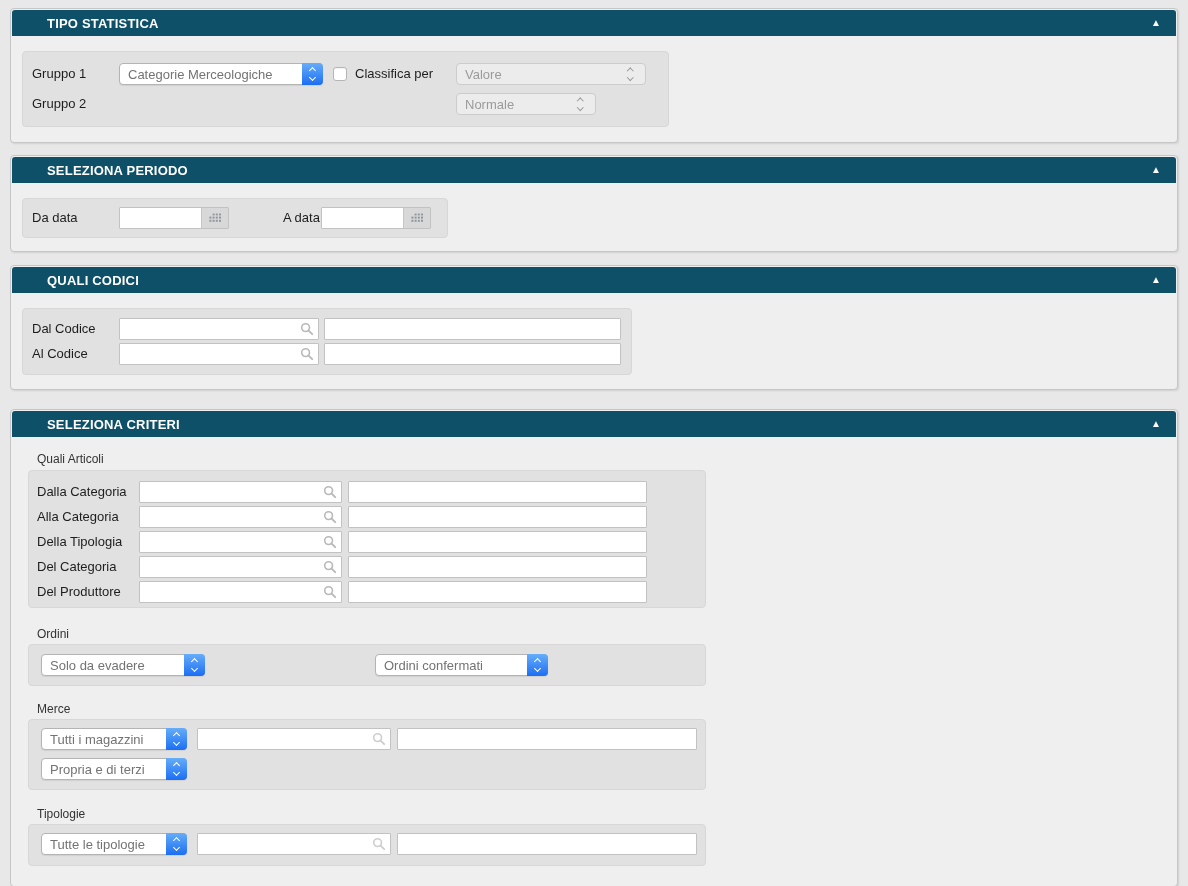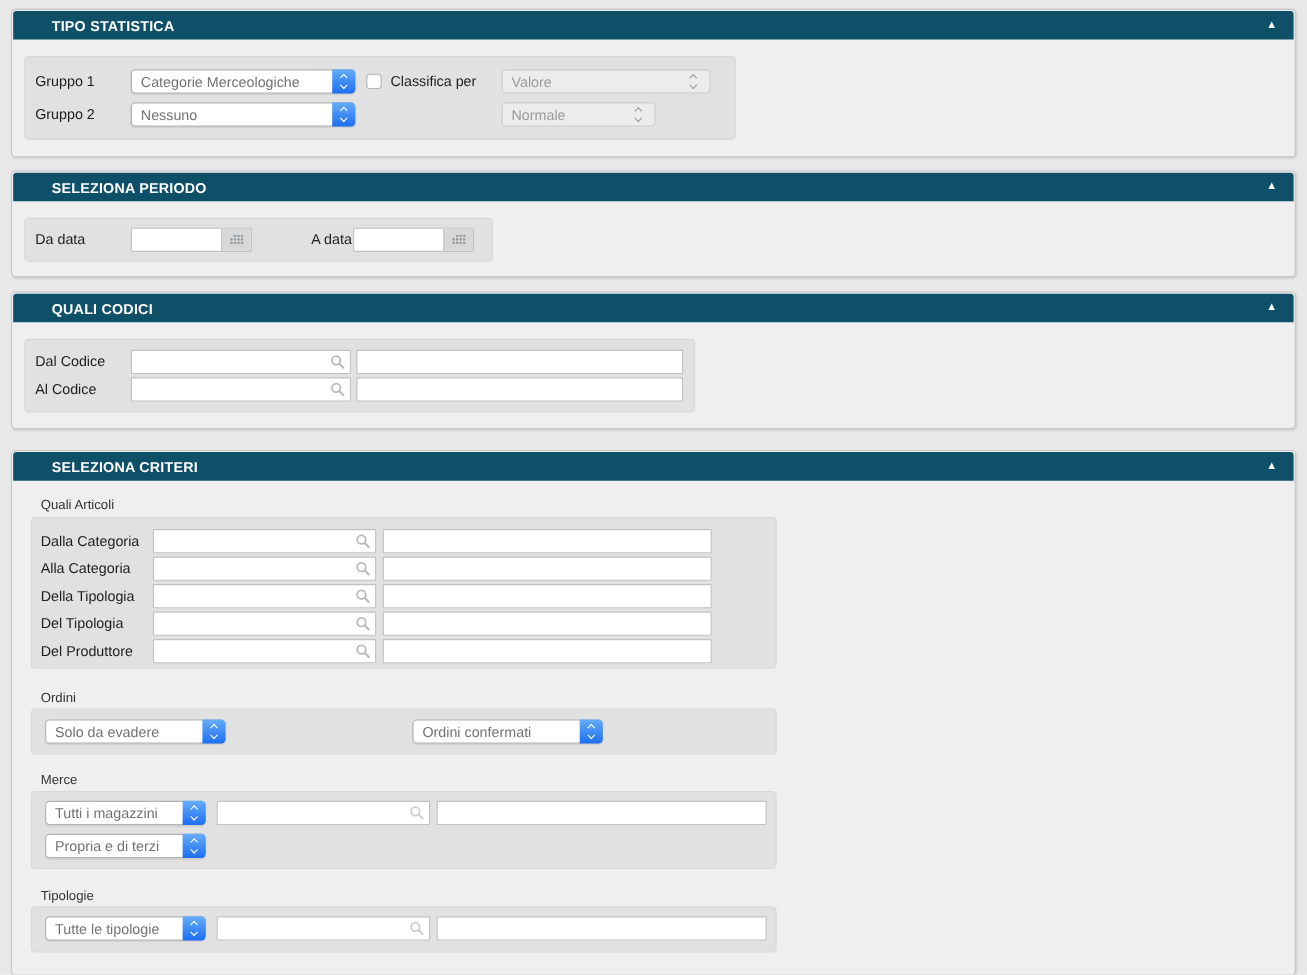--- a/index.html
+++ b/index.html
@@ -141,27 +141,20 @@
 
       <div class="select disabled" style="left:445px; top:26px; width:190px;">
         <span class="select-value">Valore</span>
         <span class="select-btn">
             <i class="chev up"></i>
             <i class="chev down"></i>
           </span>
       </div>
 
       <span class="lbl" style="left:21px; top:59px;">Gruppo 2</span>
-      <div class="select" style="left:108px; top:56px; width:204px;">
-        <span class="select-value">Nessuno</span>
-        <span class="select-btn">
-            <i class="chev up"></i>
-            <i class="chev down"></i>
-          </span>
-      </div>
 
       <div class="select disabled" style="left:445px; top:56px; width:140px;">
         <span class="select-value">Normale</span>
         <span class="select-btn">
             <i class="chev up"></i>
             <i class="chev down"></i>
           </span>
       </div>
     </div>
   </div>
@@ -283,21 +276,21 @@
       <span class="lbl" style="left:26px; top:96px;">Della Tipologia</span>
       <div class="field search" style="left:128px; top:93px; width:203px;">
         <input class="tin" value="" style="">
         <span class="mag-icon"><svg width="14" height="14" viewBox="0 0 14 14">
               <circle cx="5.6" cy="5.6" r="3.9" fill="none" stroke="#b9b9b9" stroke-width="1.6"></circle>
               <line x1="8.6" y1="8.6" x2="12.2" y2="12.2" stroke="#b9b9b9" stroke-width="1.9" stroke-linecap="round"></line>
             </svg></span>
       </div>
       <input class="tin" style="left: 337px; top: 93px; width: 299px;" value="">
 
-      <span class="lbl" style="left:26px; top:121px;">Del Tipologia</span>
+      <span class="lbl" style="left:26px; top:121px;">Del Categoria</span>
       <div class="field search" style="left:128px; top:118px; width:203px;">
         <input class="tin" value="" style="">
         <span class="mag-icon"><svg width="14" height="14" viewBox="0 0 14 14">
               <circle cx="5.6" cy="5.6" r="3.9" fill="none" stroke="#b9b9b9" stroke-width="1.6"></circle>
               <line x1="8.6" y1="8.6" x2="12.2" y2="12.2" stroke="#b9b9b9" stroke-width="1.9" stroke-linecap="round"></line>
             </svg></span>
       </div>
       <input class="tin" style="left: 337px; top: 118px; width: 299px;" value="">
 
       <span class="lbl" style="left:26px; top:146px;">Del Produttore</span>

